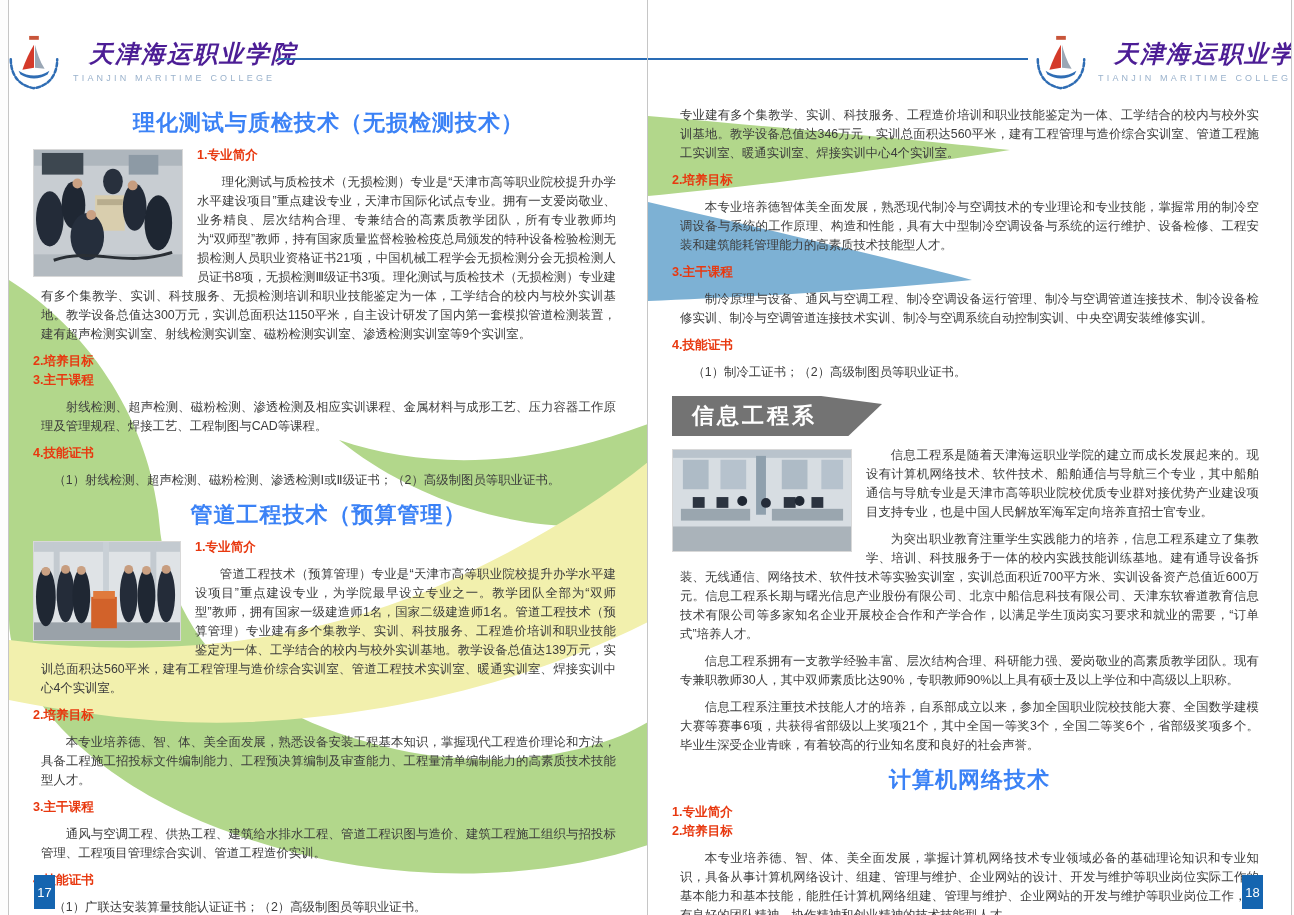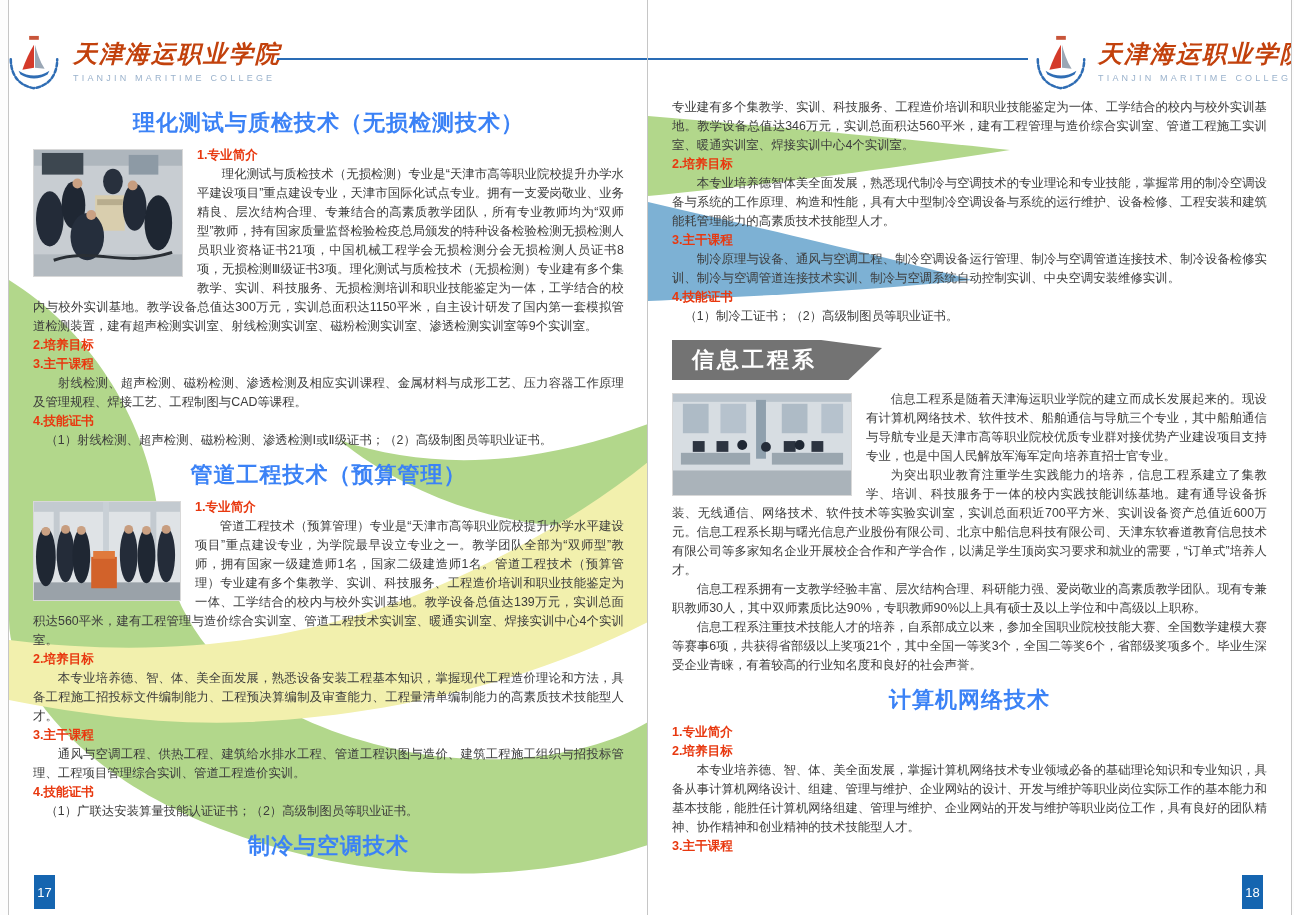--- a/index.html
+++ b/index.html
@@ -13,31 +13,31 @@
   .content{position:relative;z-index:1;padding:0 24px;}
   
   .hdr{position:relative;height:98px;}
   .logo{position:absolute;width:58px;height:58px;top:34px;}
   .page-left .logo{left:-4px;}
   .page-right .logo{left:384px;}
   .brand{position:absolute;top:38px;}
   .page-left .brand{left:64px;}
   .page-right .brand{left:450px;}
   .brand-cn{font-family:"DejaVu Serif","Liberation Serif",serif;font-weight:bold;font-style:italic;
-            color:#c2410c;font-size:24px;letter-spacing:2px;white-space:nowrap;}
+            color:#4c1d95;font-size:24px;letter-spacing:2px;white-space:nowrap;margin-left:16px;}
   .brand-en{color:#9ab2cc;font-size:9px;letter-spacing:3.2px;margin-top:3px;white-space:nowrap;}
   .hdr-rule{position:absolute;top:58px;height:2px;background:#2a6cb5;}
   .page-left .hdr-rule{left:268px;right:0;}
   .page-right .hdr-rule{left:0;width:380px;}
   
   .sec-title{clear:both;text-align:center;color:#3b82f6;font-size:22px;font-weight:bold;
              letter-spacing:1px;margin:10px 0 8px;}
   .blk-h{color:#e8380f;font-weight:bold;font-size:12.6px;line-height:19px;}
   .blk-p{color:#3c3c3c;font-size:12.4px;line-height:19px;text-align:justify;
-         text-indent:2em;margin:0;}
+         text-indent:2em;margin:8px;}
   .blk-p.cert{text-indent:1em;}
   .blk-p.noindent{text-indent:0;}
   .sec{clear:none;}
   .photo{float:left;margin:3px 14px 4px 0;border:1px solid #d8d8d8;box-sizing:border-box;background:#cfd4d8;}
   .photo svg{display:block;width:100%;height:100%;}
   #photo-ndt{width:150px;height:128px;}
   #photo-pipe{width:148px;height:100px;}
   #photo-info{width:180px;height:103px;}
   
   .dept-banner{width:210px;height:40px;background:#737373;margin:14px 0 10px;

